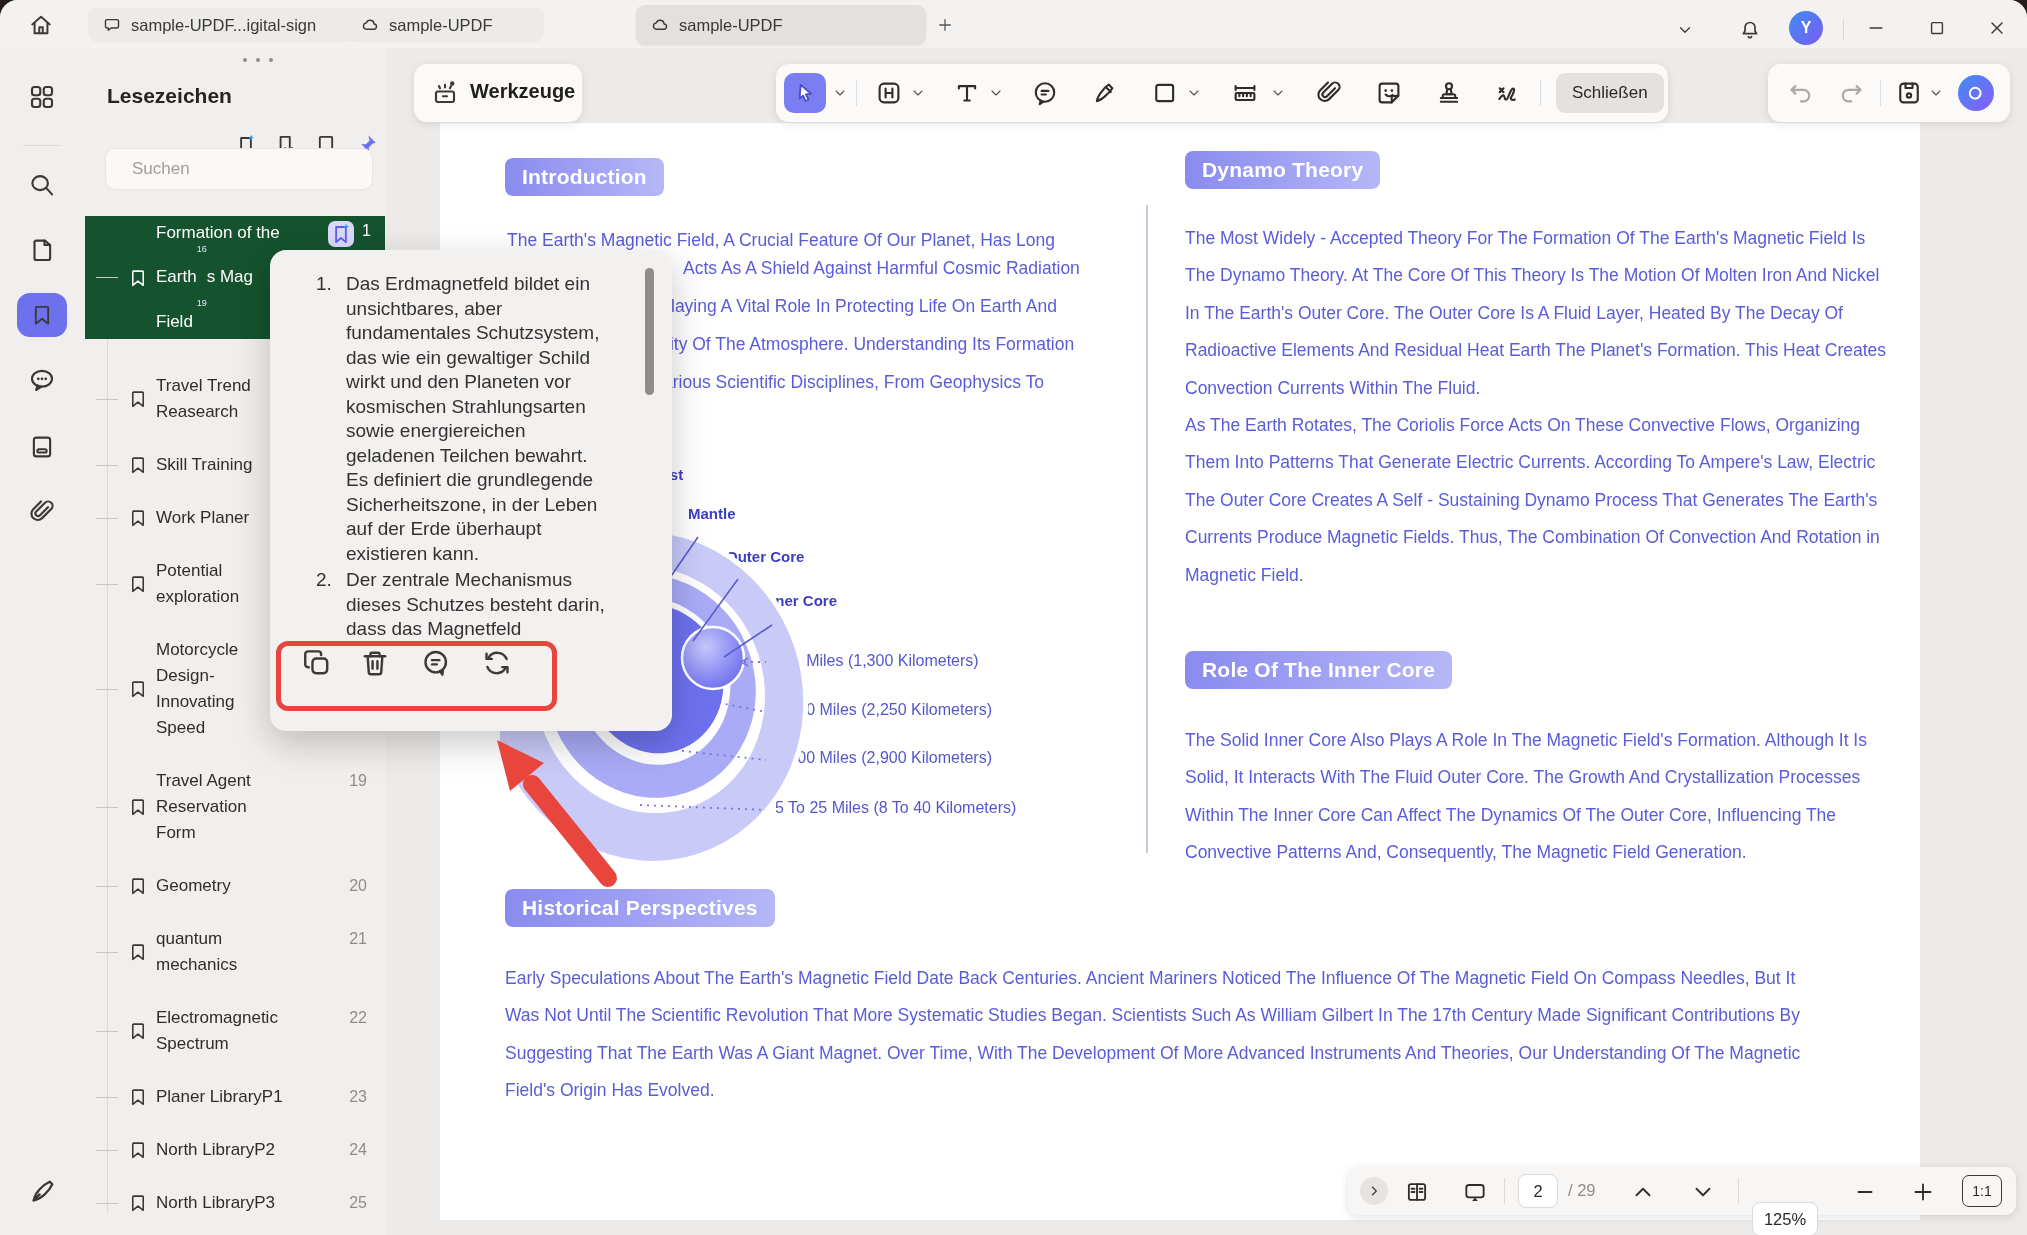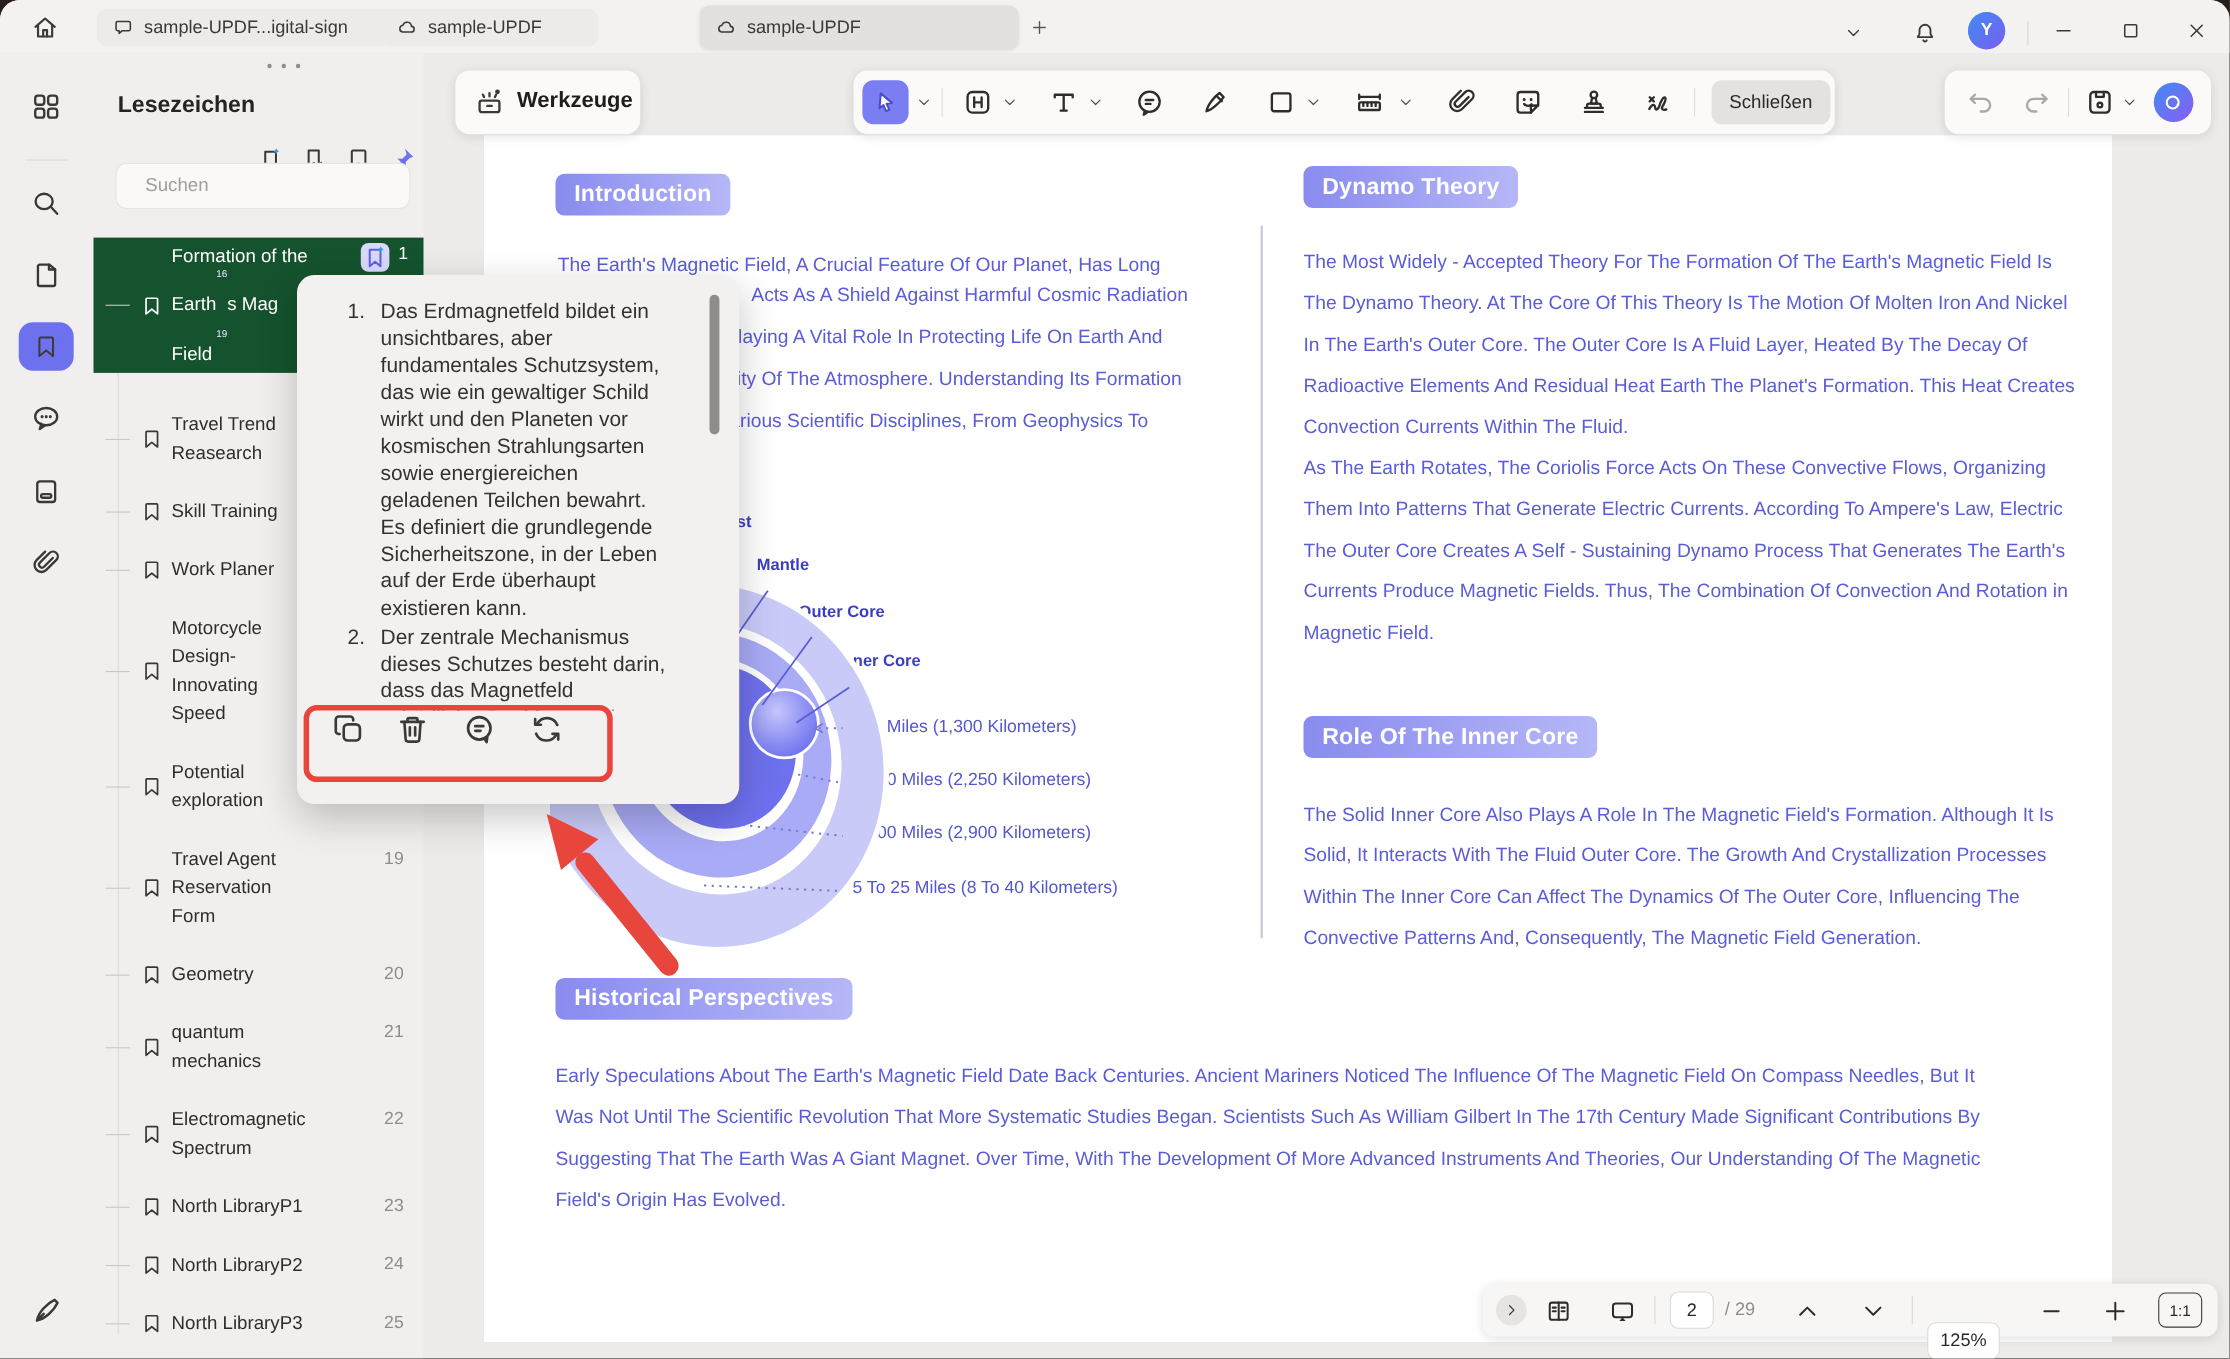--- a/index.html
+++ b/index.html
@@ -278,42 +278,42 @@
           </span>
           <span class="bm-label">Work Planer</span>
         </div>
         <div class="bm-row">
           <span class="bm-tick"></span>
           <span class="bm-glyph ic">
             <svg width="100%" height="100%" viewBox="0 0 24 24" fill="none" stroke="currentColor" stroke-width="1.7" stroke-linecap="round" stroke-linejoin="round">
               <path d="M7.2 4.5h9.6a.9.9 0 0 1 .9.9V20l-5.7-4.6L6.3 20V5.4a.9.9 0 0 1 .9-.9z"></path>
             </svg>
           </span>
+          <span class="bm-label">Potential
+exploration</span>
+        </div>
+        <div class="bm-row">
+          <span class="bm-tick"></span>
+          <span class="bm-glyph ic">
+            <svg width="100%" height="100%" viewBox="0 0 24 24" fill="none" stroke="currentColor" stroke-width="1.7" stroke-linecap="round" stroke-linejoin="round">
+              <path d="M7.2 4.5h9.6a.9.9 0 0 1 .9.9V20l-5.7-4.6L6.3 20V5.4a.9.9 0 0 1 .9-.9z"></path>
+            </svg>
+          </span>
           <span class="bm-label">Motorcycle
 Design-
 Innovating
 Speed</span>
         </div>
         <div class="bm-row">
           <span class="bm-tick"></span>
           <span class="bm-glyph ic">
             <svg width="100%" height="100%" viewBox="0 0 24 24" fill="none" stroke="currentColor" stroke-width="1.7" stroke-linecap="round" stroke-linejoin="round">
               <path d="M7.2 4.5h9.6a.9.9 0 0 1 .9.9V20l-5.7-4.6L6.3 20V5.4a.9.9 0 0 1 .9-.9z"></path>
             </svg>
           </span>
-          <span class="bm-label">Potential
-exploration</span>
-        </div>
-        <div class="bm-row">
-          <span class="bm-tick"></span>
-          <span class="bm-glyph ic">
-            <svg width="100%" height="100%" viewBox="0 0 24 24" fill="none" stroke="currentColor" stroke-width="1.7" stroke-linecap="round" stroke-linejoin="round">
-              <path d="M7.2 4.5h9.6a.9.9 0 0 1 .9.9V20l-5.7-4.6L6.3 20V5.4a.9.9 0 0 1 .9-.9z"></path>
-            </svg>
-          </span>
           <span class="bm-label">Travel Agent
 Reservation
 Form</span>
           <span class="bm-num">19</span>
         </div>
         <div class="bm-row">
           <span class="bm-tick"></span>
           <span class="bm-glyph ic">
             <svg width="100%" height="100%" viewBox="0 0 24 24" fill="none" stroke="currentColor" stroke-width="1.7" stroke-linecap="round" stroke-linejoin="round">
               <path d="M7.2 4.5h9.6a.9.9 0 0 1 .9.9V20l-5.7-4.6L6.3 20V5.4a.9.9 0 0 1 .9-.9z"></path>
@@ -344,21 +344,21 @@
 Spectrum</span>
           <span class="bm-num">22</span>
         </div>
         <div class="bm-row">
           <span class="bm-tick"></span>
           <span class="bm-glyph ic">
             <svg width="100%" height="100%" viewBox="0 0 24 24" fill="none" stroke="currentColor" stroke-width="1.7" stroke-linecap="round" stroke-linejoin="round">
               <path d="M7.2 4.5h9.6a.9.9 0 0 1 .9.9V20l-5.7-4.6L6.3 20V5.4a.9.9 0 0 1 .9-.9z"></path>
             </svg>
           </span>
-          <span class="bm-label">North LibraryP1</span>
+          <span class="bm-label">Planer LibraryP1</span>
           <span class="bm-num">23</span>
         </div>
         <div class="bm-row">
           <span class="bm-tick"></span>
           <span class="bm-glyph ic">
             <svg width="100%" height="100%" viewBox="0 0 24 24" fill="none" stroke="currentColor" stroke-width="1.7" stroke-linecap="round" stroke-linejoin="round">
               <path d="M7.2 4.5h9.6a.9.9 0 0 1 .9.9V20l-5.7-4.6L6.3 20V5.4a.9.9 0 0 1 .9-.9z"></path>
             </svg>
           </span>
           <span class="bm-label">North LibraryP2</span>

